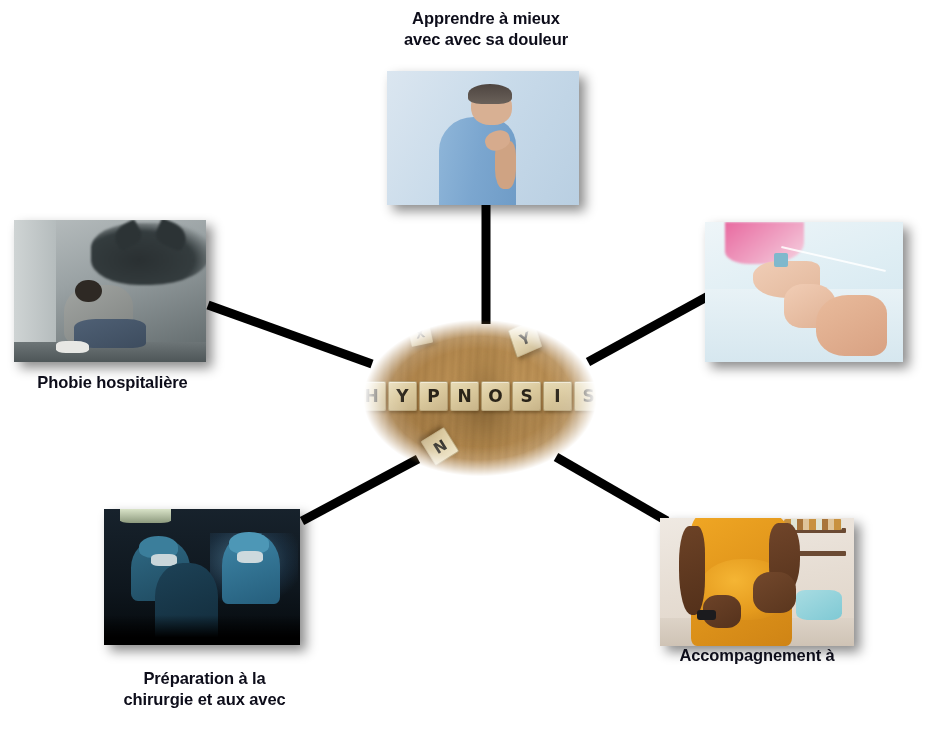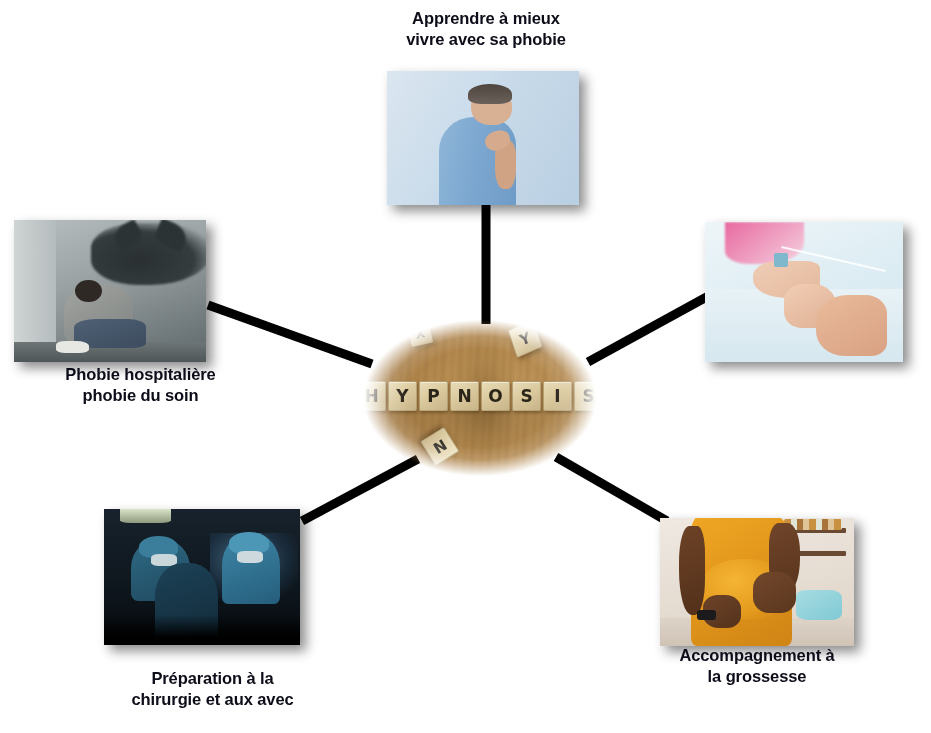--- a/index.html
+++ b/index.html
@@ -366,21 +366,21 @@
     <line x1="486" y1="203" x2="486" y2="324" stroke="#000000" stroke-width="9"></line>
     <line x1="208" y1="305" x2="372" y2="364" stroke="#000000" stroke-width="9"></line>
     <line x1="588" y1="362" x2="712" y2="294" stroke="#000000" stroke-width="9"></line>
     <line x1="302" y1="521" x2="418" y2="459" stroke="#000000" stroke-width="9"></line>
     <line x1="556" y1="457" x2="667" y2="521" stroke="#000000" stroke-width="9"></line>
   </svg>
 
   <div class="node">
     <div class="node-label" style="left:355px; top:8px; width:262px;">
       <div>Apprendre à mieux</div>
-      <div>vivre avec sa phobie</div>
+      <div>avec avec sa douleur</div>
     </div>
     <div class="node-img" style="left:387px; top:71px; width:192px; height:134px;">
       <div class="art art-pain">
         <div class="pain-body"></div>
         <div class="pain-arm"></div>
         <div class="pain-head"></div>
         <div class="pain-hair"></div>
         <div class="pain-hand"></div>
       </div>
     </div>
@@ -393,23 +393,22 @@
         <div class="phobia-shadow"></div>
         <div class="phobia-horn-a"></div>
         <div class="phobia-horn-b"></div>
         <div class="phobia-floor"></div>
         <div class="phobia-person"></div>
         <div class="phobia-jeans"></div>
         <div class="phobia-head"></div>
         <div class="phobia-shoe"></div>
       </div>
     </div>
-    <div class="node-label" style="left:0px; top:364px; width:225px;padding-left:28px;">
+    <div class="node-label" style="left:0px; top:372px; width:225px;">
       <div>Phobie hospitalière</div>
-      <div>phobie du soin</div>
     </div>
   </div>
 
   <div class="node">
     <div class="node-img" style="left:705px; top:222px; width:198px; height:140px;">
       <div class="art art-care">
         <div class="care-pink"></div>
         <div class="care-sheet"></div>
         <div class="care-tube"></div>
         <div class="care-arm"></div>
@@ -430,21 +429,21 @@
         <div class="surg-a"></div>
         <div class="surg-cap-a"></div>
         <div class="surg-mask-a"></div>
         <div class="surg-c"></div>
         <div class="surg-cap-c"></div>
         <div class="surg-mask-c"></div>
         <div class="surg-b"></div>
         <div class="surg-dark-bottom"></div>
       </div>
     </div>
-    <div class="node-label" style="left:100px; top:668px; width:225px;">
+    <div class="node-label" style="left:92px; top:668px; width:225px;">
       <div>Préparation à la</div>
       <div>chirurgie et aux avec</div>
     </div>
   </div>
 
   <div class="node">
     <div class="node-img" style="left:660px; top:518px; width:194px; height:128px;">
       <div class="art art-preg">
         <div class="preg-shelf"></div>
         <div class="preg-jars"></div>
@@ -455,21 +454,20 @@
         <div class="preg-belly"></div>
         <div class="preg-arm-l"></div>
         <div class="preg-arm-r"></div>
         <div class="preg-hand-r"></div>
         <div class="preg-hand-l"></div>
         <div class="preg-watch"></div>
       </div>
     </div>
     <div class="node-label" style="left:646px; top:645px; width:222px;">
       <div>Accompagnement à</div>
-      <div>la grossesse</div>
     </div>
   </div>
 
   <div class="center-ellipse">
     <div class="wood-bg"></div>
     <div class="wood-knot"></div>
     <div class="wood-shadow"></div>
 
     <div class="loose-tile loose-x">
       <span>X</span>

